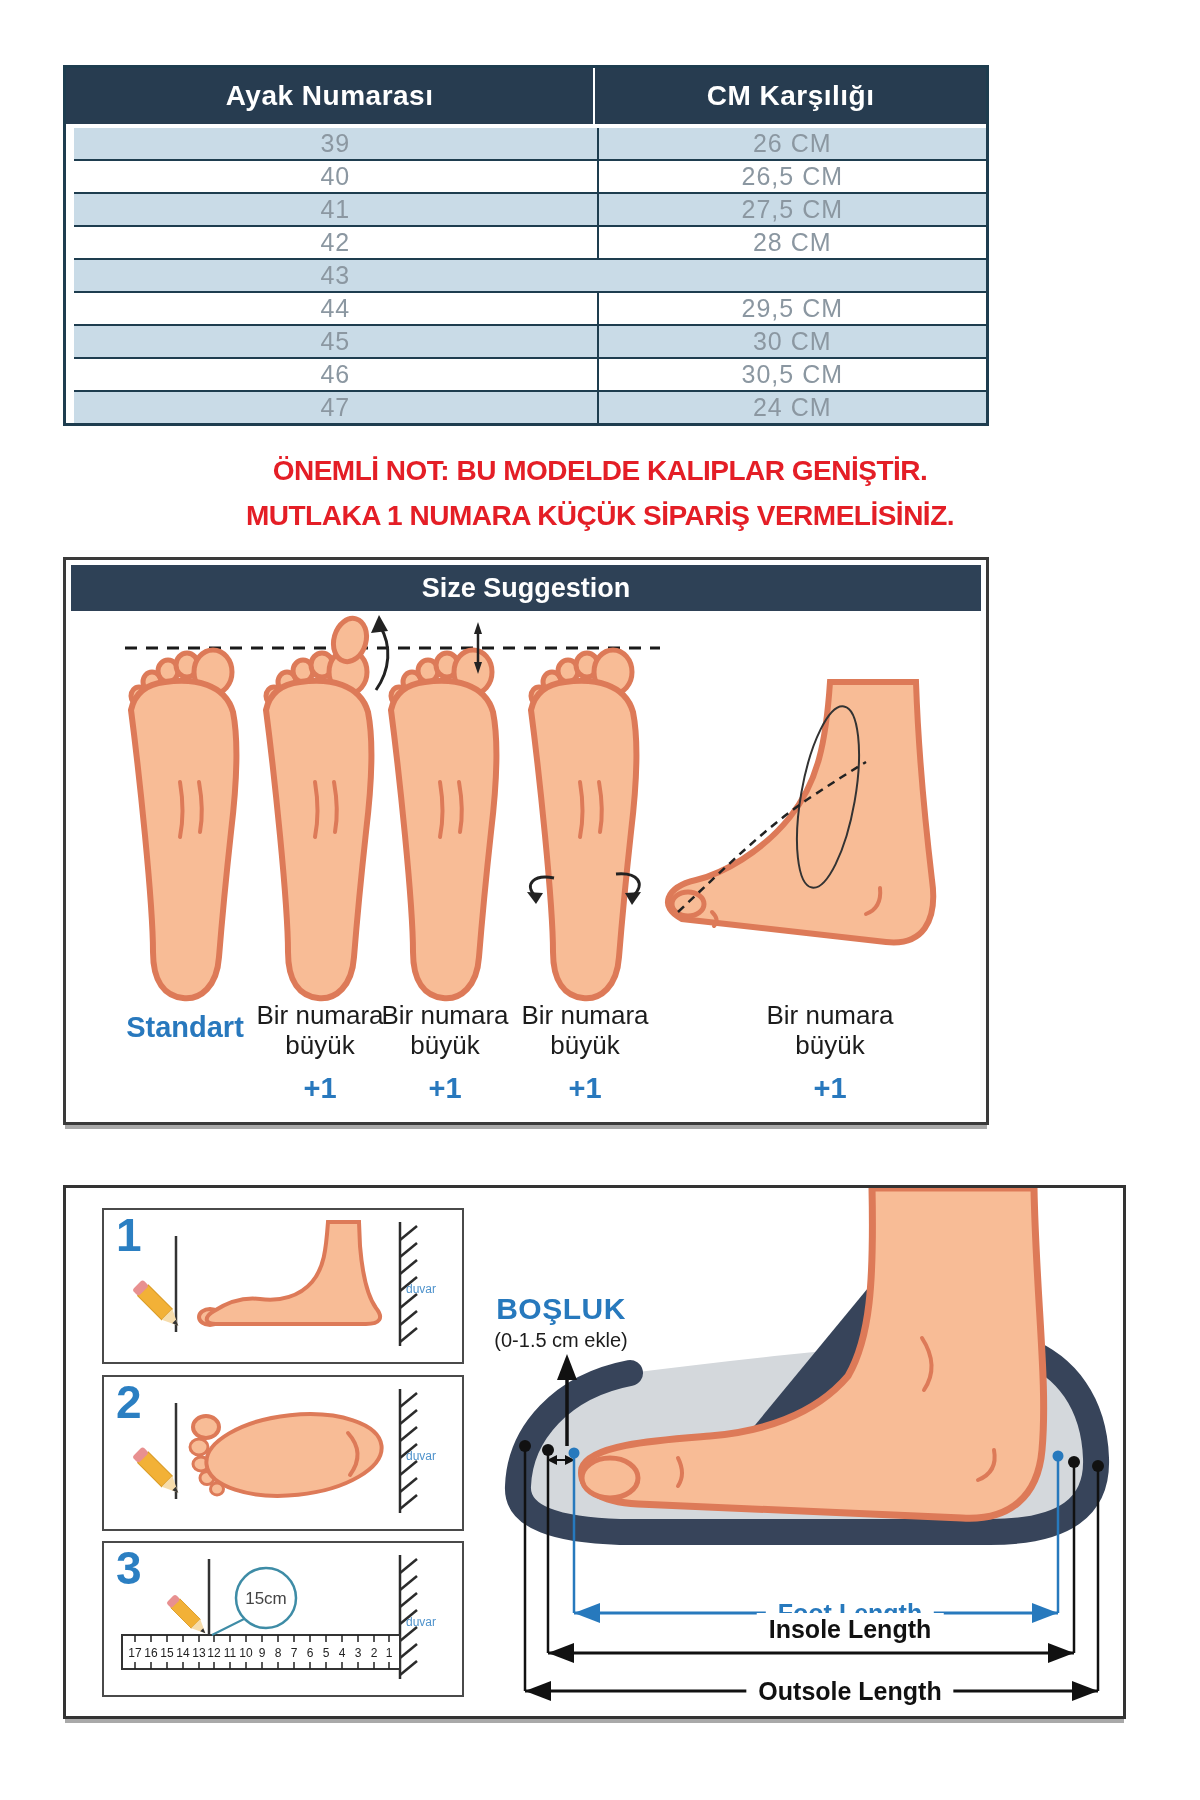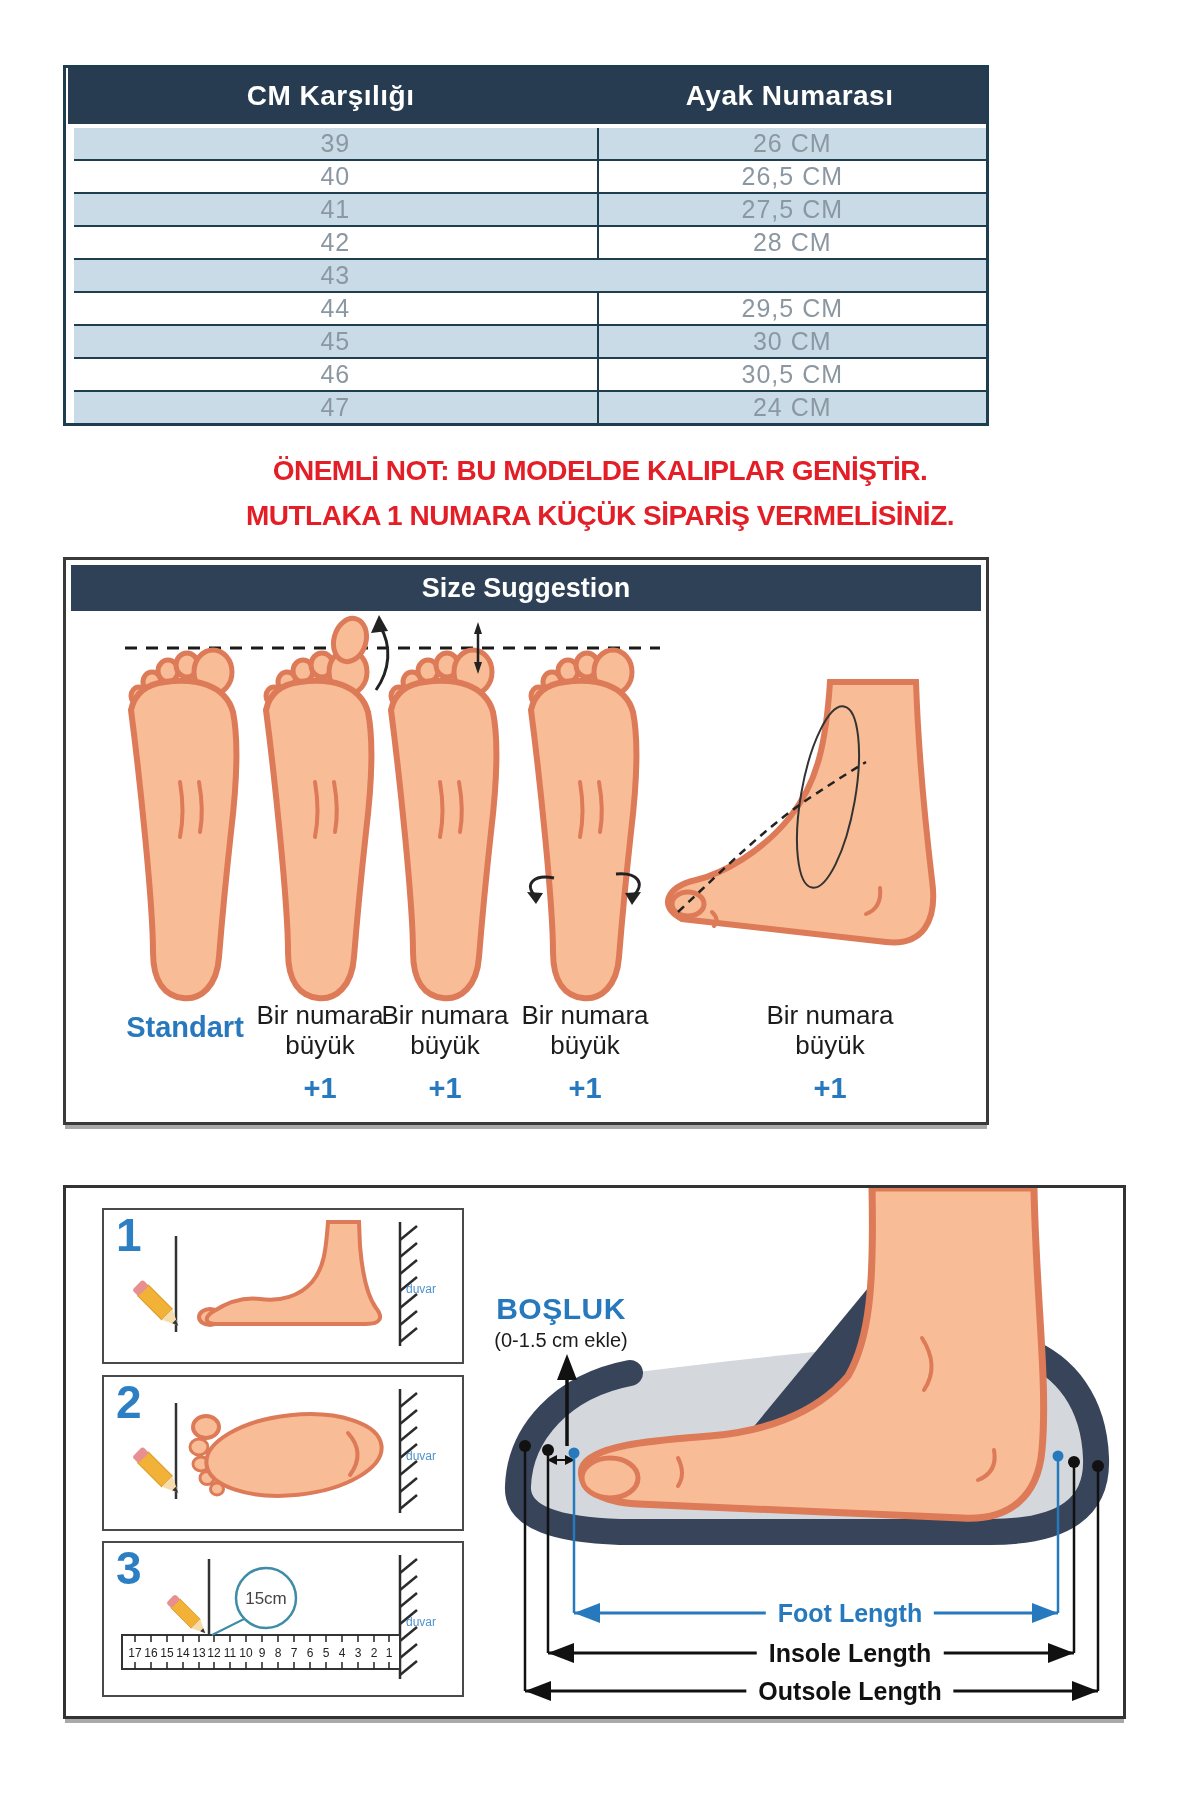--- a/index.html
+++ b/index.html
@@ -41,21 +41,21 @@
   .step-num{position:absolute;left:12px;top:-2px;font-size:46px;color:#2b7fc2;font-weight:600;}
   .duvar{position:absolute;left:302px;top:72px;width:56px;font-size:12px;color:#4f93cc;}
   .box-art{position:absolute;left:0;top:0;width:354px;height:148px;}
   .ms-diagram{position:absolute;left:404px;top:0;width:650px;height:522px;}
   .gap-title{position:absolute;left:390px;top:104px;width:210px;text-align:center;font-size:30px;
              font-weight:800;color:#2779bd;letter-spacing:.5px;}
   .gap-sub{position:absolute;left:390px;top:141px;width:210px;text-align:center;font-size:20px;color:#1c1c1c;}
   .len-label{position:absolute;transform:translateX(-50%);left:750px;background:#fff;padding:0 12px;
              font-size:25px;font-weight:700;white-space:nowrap;line-height:32px;margin-left:34px;}
   .len-foot{top:409px;color:#2779bd;}
-  .len-insole{top:449px;color:#111;}
+  .len-insole{top:425px;color:#111;}
   .len-outsole{top:487px;color:#111;}
 
   
   .skin{fill:#f8bc96;stroke:#dd7a58;}
   .crease{fill:none;stroke:#dd7a58;stroke-width:4;stroke-linecap:round;}
   .rn{font-size:12px;fill:#222;text-anchor:middle;font-family:"Liberation Sans",sans-serif;}
   .ctext{font-size:17px;fill:#444;text-anchor:middle;font-family:"Liberation Sans",sans-serif;}
 </style>
 </head>
 <body>
@@ -90,22 +90,22 @@
       <path class="crease" d="M55,150 q5,30 0,55"></path>
       <path class="crease" d="M74,150 q5,28 1,50"></path>
     </g>
   </defs>
 </svg>
 
 <div class="page">
 
   <div class="size-table">
     <div class="st-header">
+      <div class="st-hcell c1">Ayak Numarası</div>
       <div class="st-hcell c2">CM Karşılığı</div>
-      <div class="st-hcell c1">Ayak Numarası</div>
     </div>
     <div class="st-row first r-blue">
       <div class="st-cell c1">39</div>
       <div class="st-cell c2">26 CM</div>
     </div>
     <div class="st-row">
       <div class="st-cell c1">40</div>
       <div class="st-cell c2">26,5 CM</div>
     </div>
     <div class="st-row r-blue">

